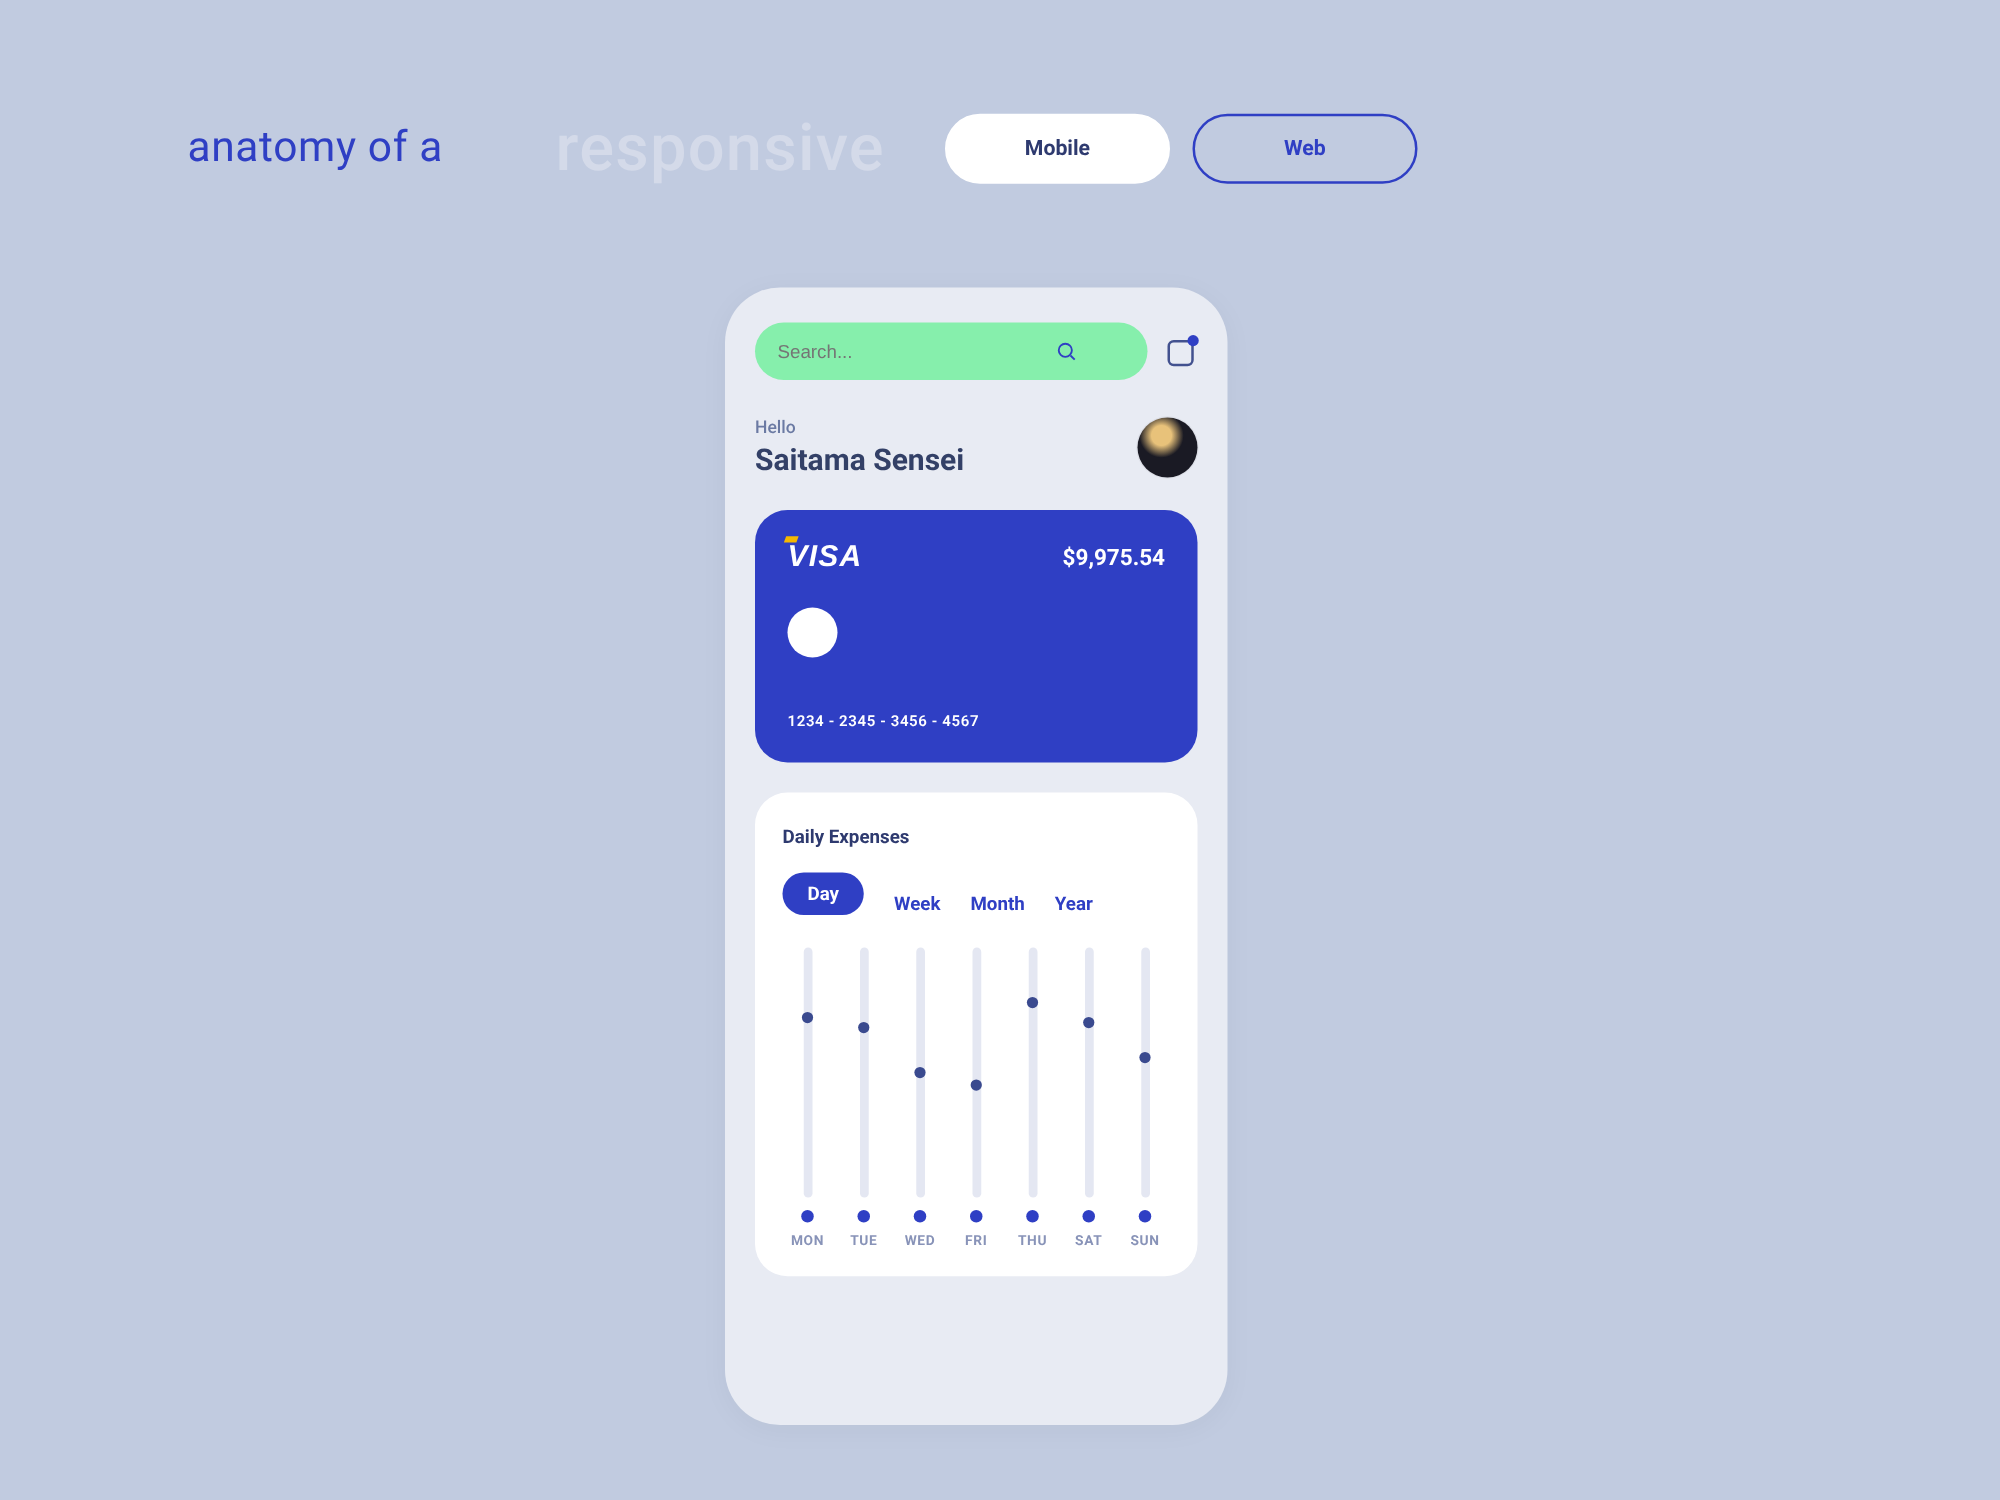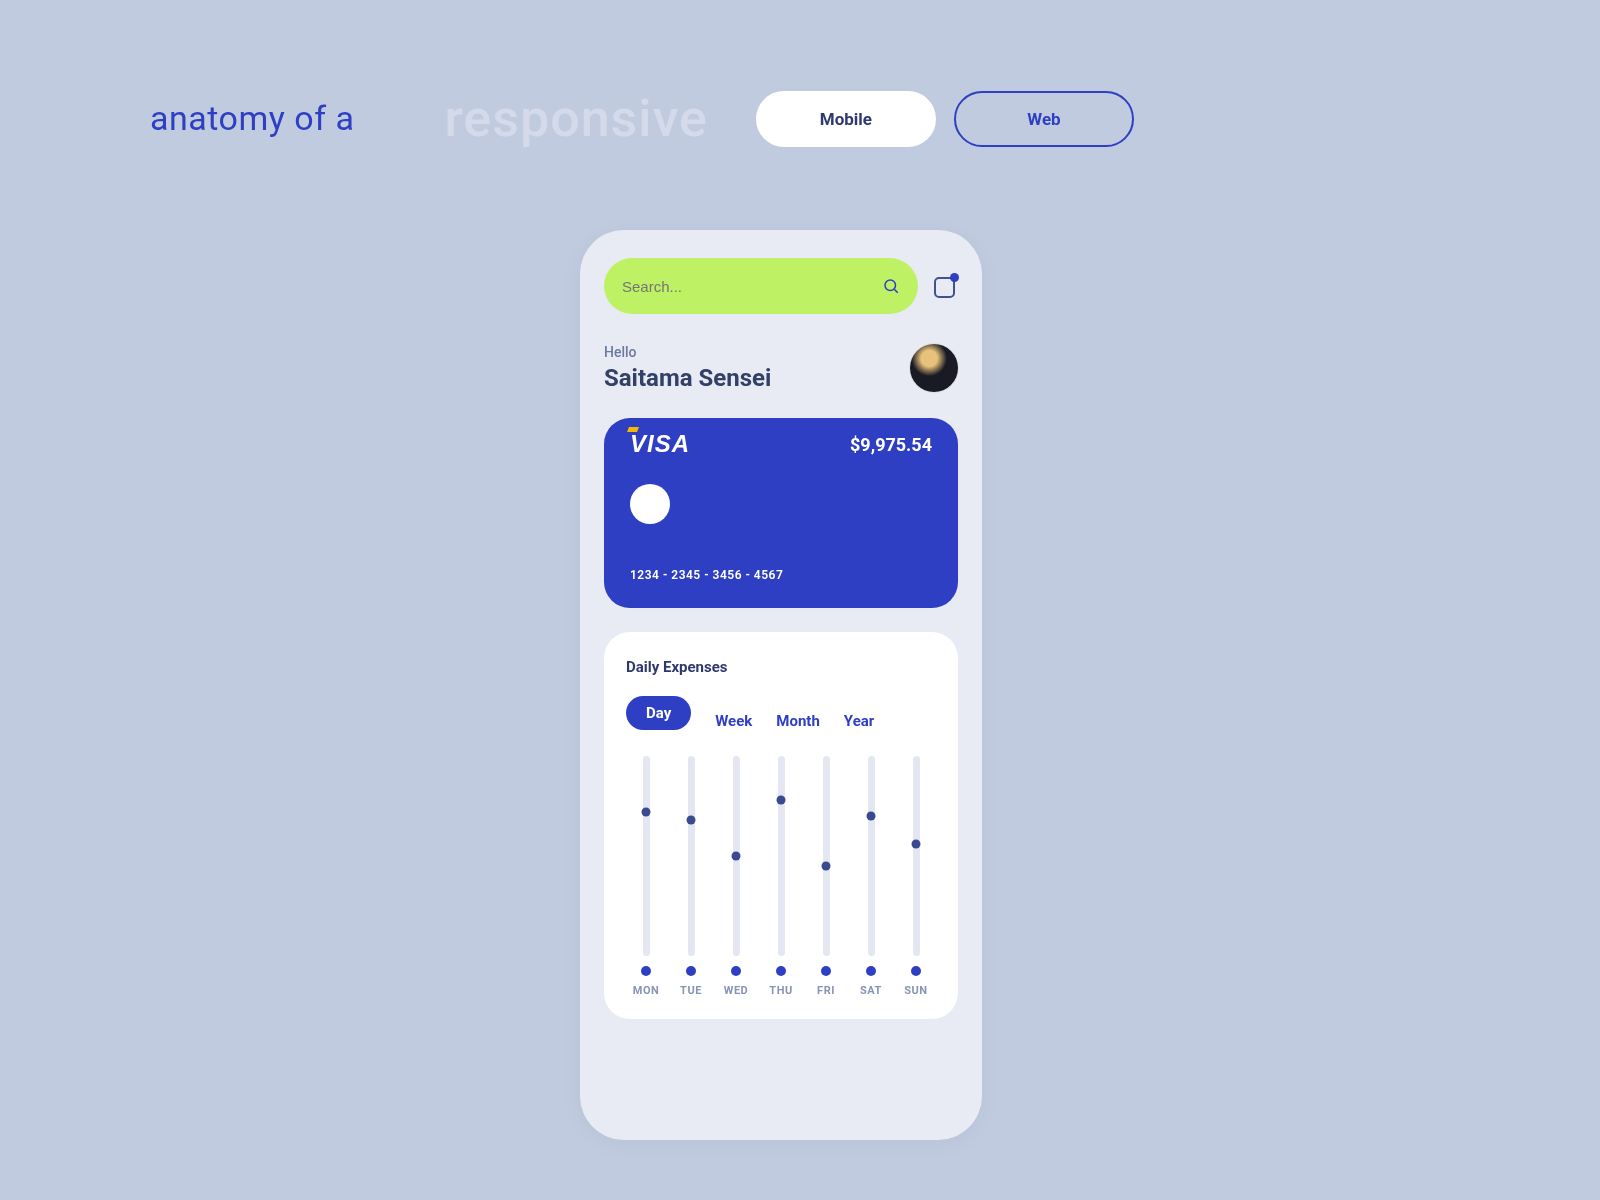--- a/index.html
+++ b/index.html
@@ -69,27 +69,27 @@
     box-shadow: 0 4px 24px rgba(0,0,0,0.04);
   }
 
   .search-row {
     display: flex;
     align-items: center;
     gap: 16px;
   }
   .search-pill {
     flex: 1;
-    background: #bef264;
-    height: 56px;
+    background: #86efac;
+    height: 46px;
     border-radius: 999px;
     display: flex;
     align-items: center;
     padding: 0 18px;
-    justify-content: space-between;
+    justify-content: flex-start;
   }
   .search-pill input {
     border: none;
     outline: none;
     font-size: 15px;
     color: #6b7aa3;
     background: transparent;
     width: 80%;
   }
   .search-icon svg { display:block; }
@@ -128,21 +128,21 @@
   .avatar {
     width: 48px; height: 48px; border-radius: 50%;
     background: radial-gradient(circle at 40% 30%, #e8c27a 0 18%, #1a1a24 40% 100%);
     box-shadow: 0 0 0 1px rgba(0,0,0,0.05);
   }
 
   .card {
     margin-top: 26px;
     background: #2f3fc4;
     border-radius: 26px;
-    padding: 12px 26px 26px;
+    padding: 24px 26px 26px;
     color: #fff;
   }
   .card-top {
     display: flex;
     justify-content: space-between;
     align-items: center;
     font-weight: 700;
   }
   .visa {
     font-family: Arial, sans-serif;
@@ -317,34 +317,34 @@
         </div>
         <div class="col">
           <div class="track">
             <div class="mark" style="top: 50%;"></div>
           </div>
           <div class="basepoint"></div>
           <div class="daylbl">WED</div>
         </div>
         <div class="col">
           <div class="track">
+            <div class="mark" style="top: 55%;"></div>
+          </div>
+          <div class="basepoint"></div>
+          <div class="daylbl">FRI</div>
+        </div>
+        <div class="col">
+          <div class="track">
             <div class="mark" style="top: 22%;"></div>
           </div>
           <div class="basepoint"></div>
           <div class="daylbl">THU</div>
         </div>
         <div class="col">
           <div class="track">
-            <div class="mark" style="top: 55%;"></div>
-          </div>
-          <div class="basepoint"></div>
-          <div class="daylbl">FRI</div>
-        </div>
-        <div class="col">
-          <div class="track">
             <div class="mark" style="top: 30%;"></div>
           </div>
           <div class="basepoint"></div>
           <div class="daylbl">SAT</div>
         </div>
         <div class="col">
           <div class="track">
             <div class="mark" style="top: 44%;"></div>
           </div>
           <div class="basepoint"></div>

